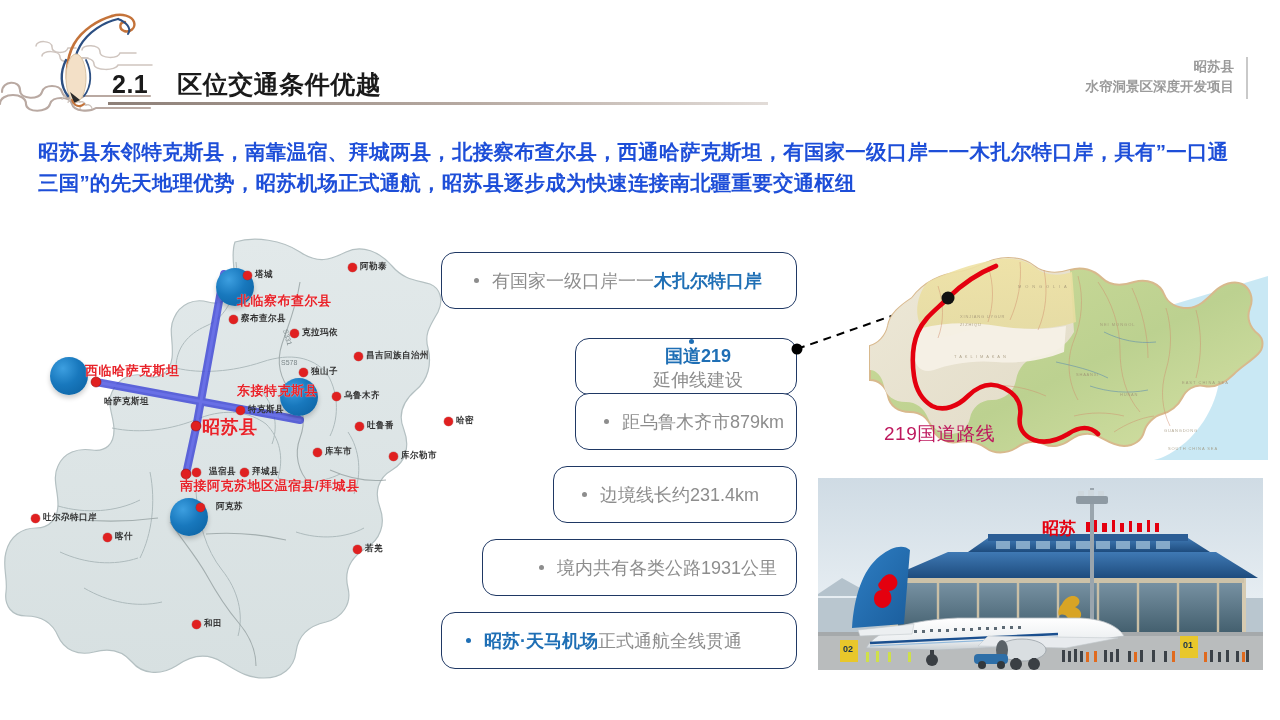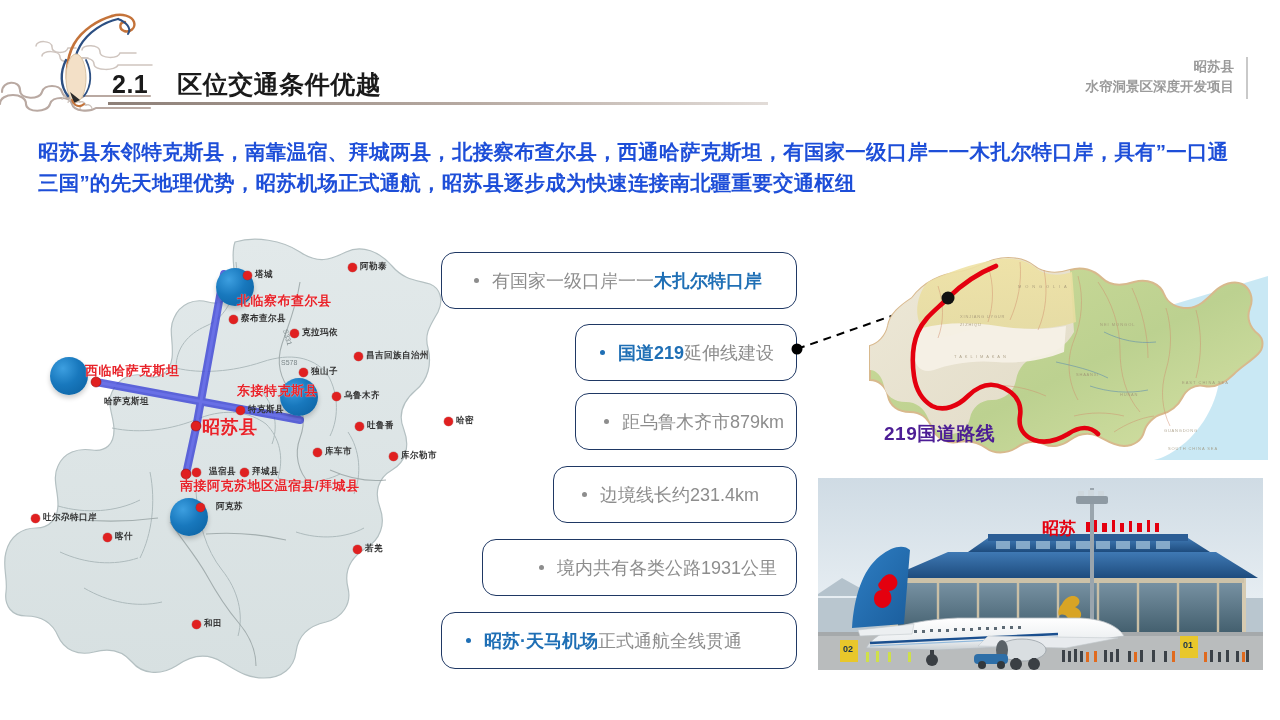--- a/index.html
+++ b/index.html
@@ -55,21 +55,21 @@
     width:5px;height:5px;border-radius:50%;background:#8d8d8d;
     margin-right:13px;flex:none;
   }
   .bullet-card.accent .bdot{background:#1f6fb5;}
   .bullet-card .hl{color:#1f6fb5;font-weight:bold;}
   .bullet-card .txt{display:inline-block;}
 
   
   #china-map{position:absolute;left:868px;top:236px;width:400px;height:228px;}
   #china-route-label{position:absolute;left:884px;top:421px;font-size:19px;
-    font-weight:bold;color:#4c1d95;letter-spacing:.5px;}
+    font-weight:normal;color:#be185d;letter-spacing:.5px;}
   #connector-line{position:absolute;left:770px;top:270px;width:250px;height:110px;pointer-events:none;}
 
   
   #airport-photo{position:absolute;left:818px;top:478px;width:445px;height:192px;
     overflow:hidden;background:#b9c6cf;}
 </style>
 </head>
 <body>
 
 <svg id="header-deco" viewBox="0 0 240 120" xmlns="http://www.w3.org/2000/svg">
@@ -281,21 +281,21 @@
     <span class="dot"></span>
     <span class="nm">和田</span>
   </div>
 
 <div class="bullet-card" style="left:441px;top:252px;width:356px;height:57px;padding:0 0 0 32px;">
   <span class="bdot"></span>
   <span class="txt">有国家一级口岸一一</span>
   <span class="hl">木扎尔特口岸</span>
 </div>
 
-<div class="bullet-card accent" style="left:575px;top:324px;width:222px;height:57px;padding:0 0 0 24px;">
+<div class="bullet-card accent" style="left:575px;top:338px;width:222px;height:57px;padding:0 0 0 24px;flex-direction:column;">
   <span class="bdot"></span>
   <span class="hl">国道219</span>
   <span class="txt">延伸线建设</span>
 </div>
 
 <div class="bullet-card" style="left:575px;top:393px;width:222px;height:57px;padding:0 0 0 28px;">
   <span class="bdot"></span>
   <span class="txt">距乌鲁木齐市879km</span>
 </div>
 

